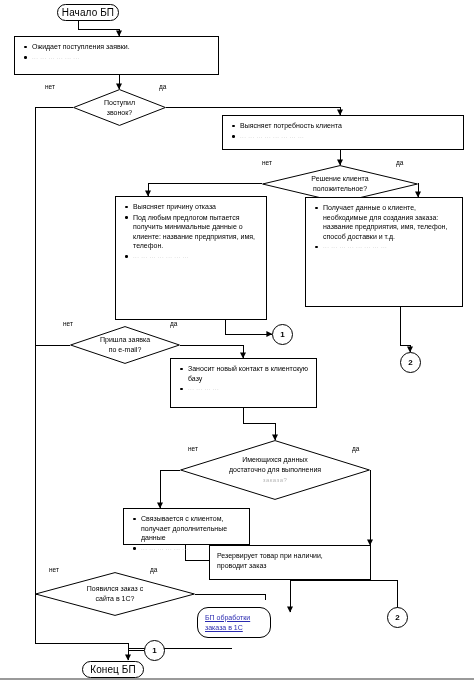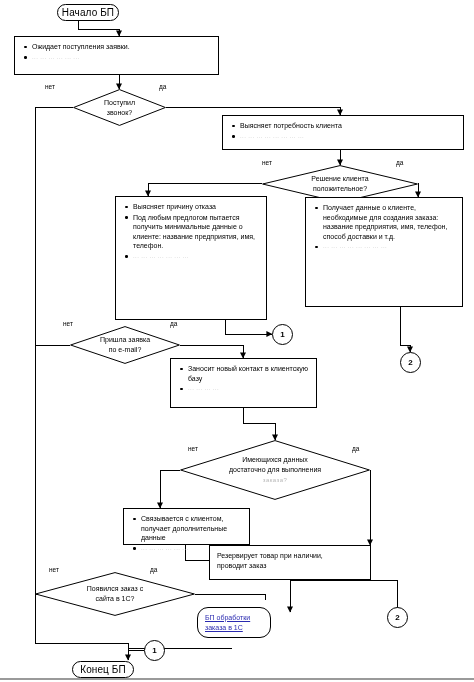--- a/index.html
+++ b/index.html
@@ -287,18 +287,18 @@
   </div>
 
   <div class="node conn" style="left:387px;top:607px;width:21px;height:21px;">
     <span>2</span>
   </div>
 
   <div class="node conn" style="left:144px;top:640px;width:21px;height:21px;">
     <span>1</span>
   </div>
 
-  <div class="node term" style="left:72px;top:661px;width:62px;height:17px;">
+  <div class="node term" style="left:82px;top:661px;width:62px;height:17px;">
     <span>Конец БП</span>
   </div>
 
   <div class="footer-rule"></div>
 </div>
 
 </body></html>

